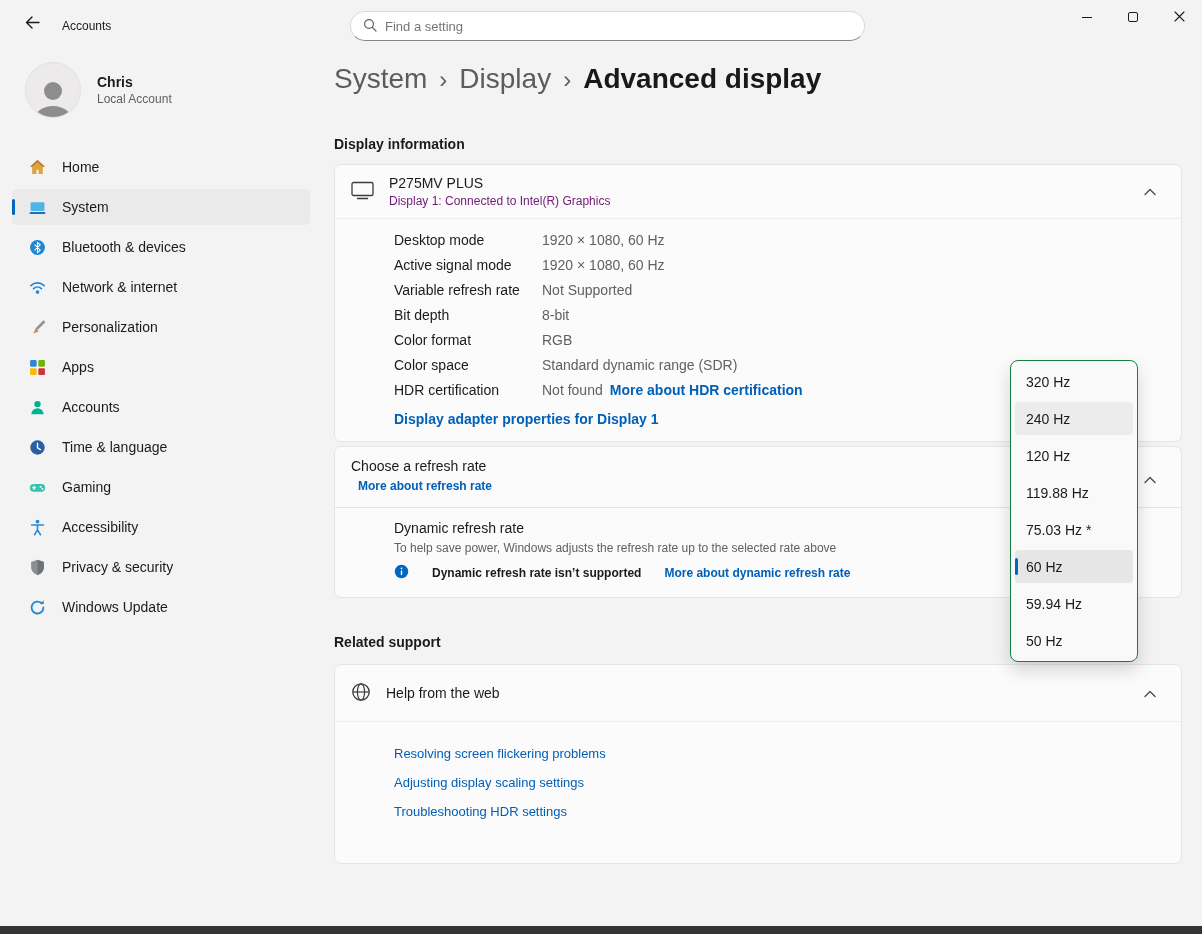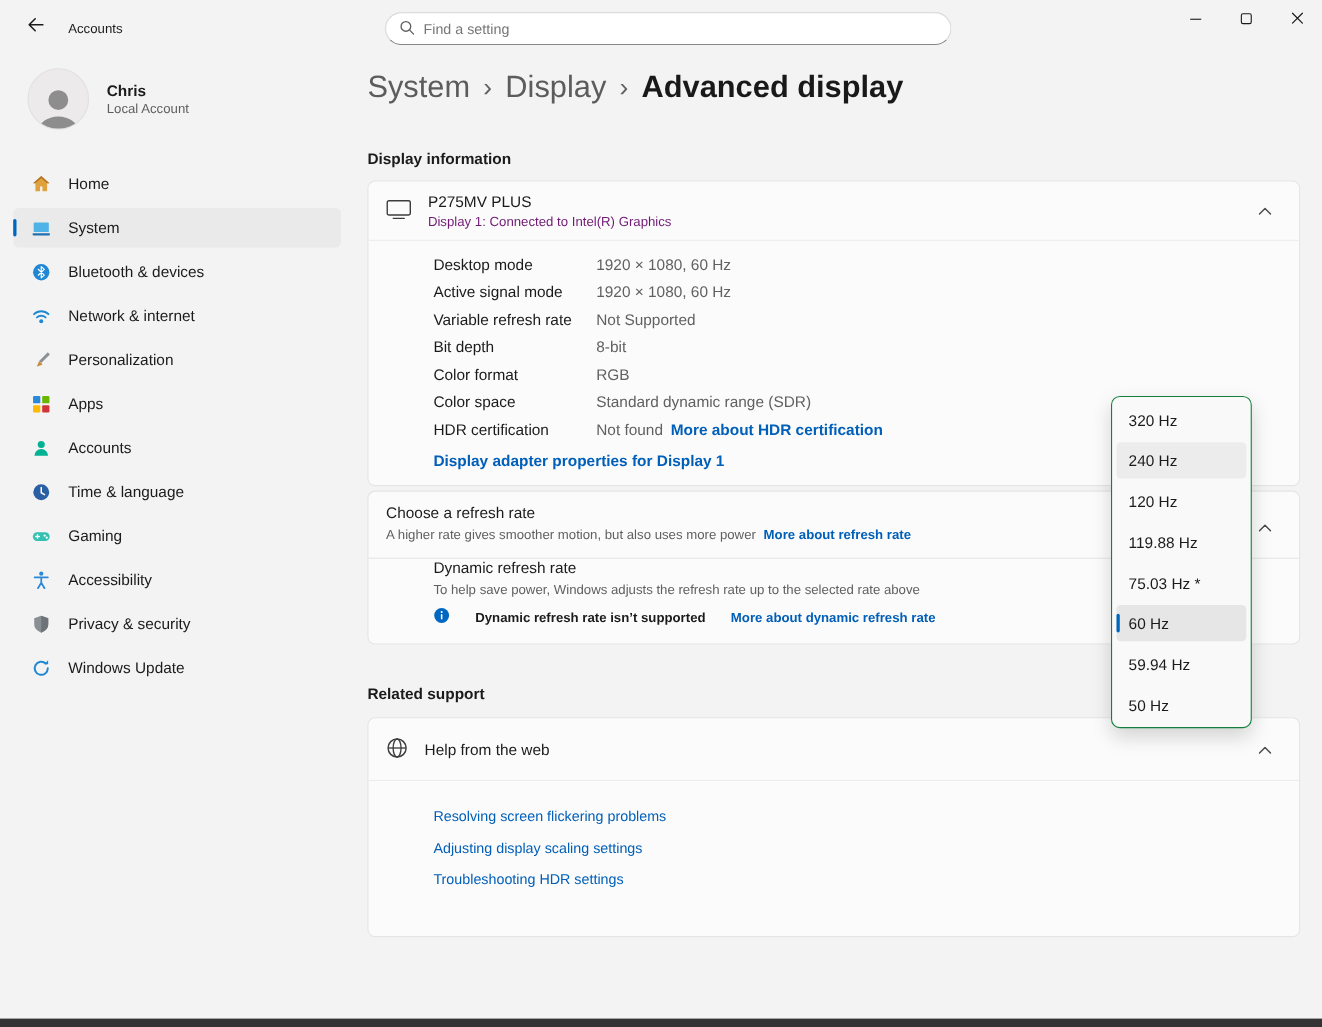--- a/index.html
+++ b/index.html
@@ -87,21 +87,21 @@
   .detail-label { width:148px; color:#1b1b1b; }
   .detail-value { color:#616161; }
   .link { color:#005fb8; font-weight:700; cursor:pointer; text-decoration:none; }
   .inline-link { margin-left:7px; }
   .adapter-link { display:inline-block; margin:9px 0 4px 0; font-size:14px; }
   
   .refresh-card { margin-top:4px; }
   .refresh-header { display:flex; align-items:flex-start; padding:11px 16px; min-height:60px; }
   .refresh-sub-row { display:flex; align-items:center; font-size:12px; color:#606060; margin-top:5px; }
   .refresh-sub-row .link { font-size:12px; margin-left:7px; }
-  .sub-panel { border-top:1px solid #e5e5e5; padding:0 16px 15px 59px; }
+  .sub-panel { border-top:1px solid #e5e5e5; padding:12px 16px 15px 59px; }
   .drr-title { font-size:14px; }
   .drr-sub { font-size:12px; color:#606060; margin-top:5px; }
   .drr-status { display:flex; align-items:center; gap:23px; margin-top:9px; font-size:12px; }
   .drr-status-text { font-weight:700; color:#1b1b1b; }
   .drr-status .link { font-size:12px; }
   
   .help-card { margin-top:14px; height:200px; }
   .help-header { display:flex; align-items:center; gap:15px; padding:0 16px; height:56px; }
   .help-links { border-top:1px solid #ededed; padding:24px 16px 16px 59px; display:flex; flex-direction:column; gap:14px; font-size:13px; }
   .help-links .link { font-weight:400; }
@@ -372,21 +372,20 @@
         </div>
         <a class="link adapter-link">Display adapter properties for Display 1</a>
       </div>
     </div>
 
     <div class="card refresh-card">
       <div class="refresh-header">
         <span>
           <div>Choose a refresh rate</div>
           <div class="refresh-sub-row">
-            <span>A higher rate gives smoother motion, but also uses more power</span>
             <a class="link">More about refresh rate</a>
           </div>
         </span>
         <button class="chev-btn" style="margin-top:6px;">
           <span>
             <svg width="12" height="8" viewBox="0 0 12 8">
                 <path d="M1 6.5 6 1.5l5 5" stroke="#4a4a4a" stroke-width="1.3" fill="none" stroke-linecap="round" stroke-linejoin="round"></path>
               </svg>
           </span>
         </button>

